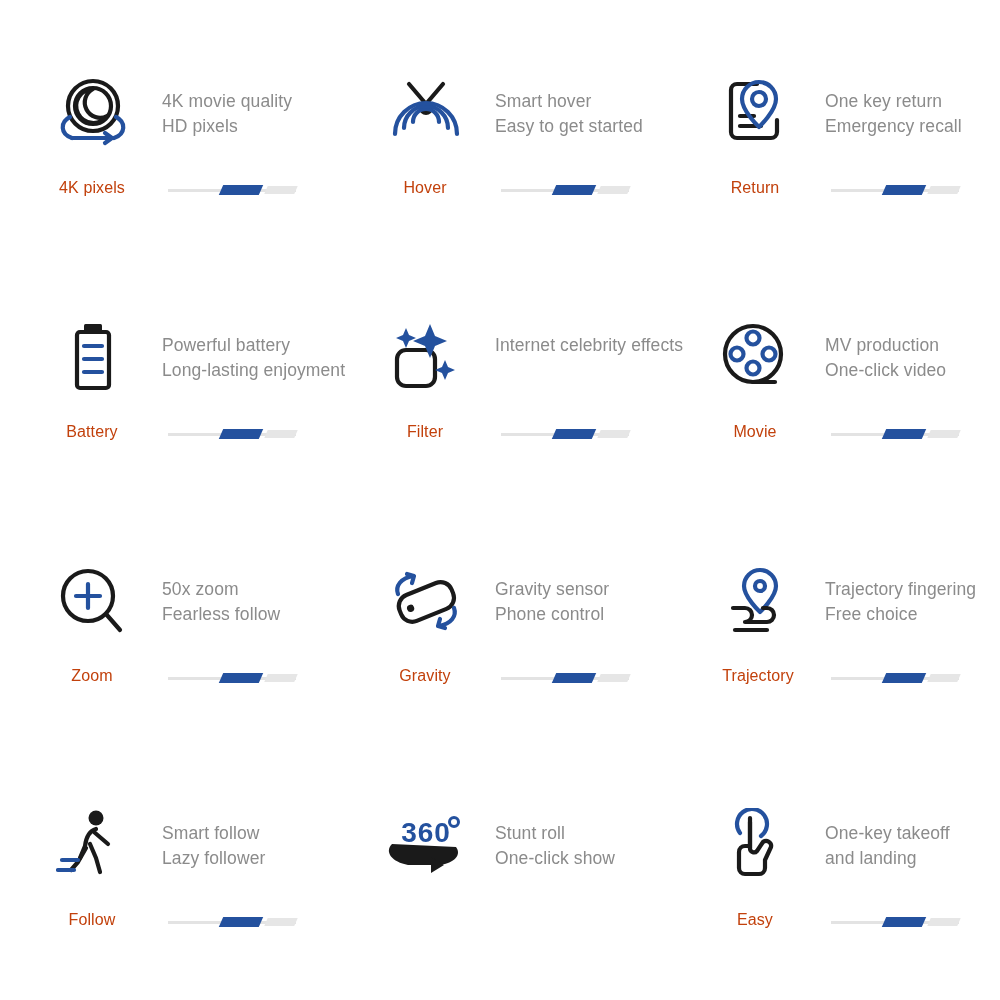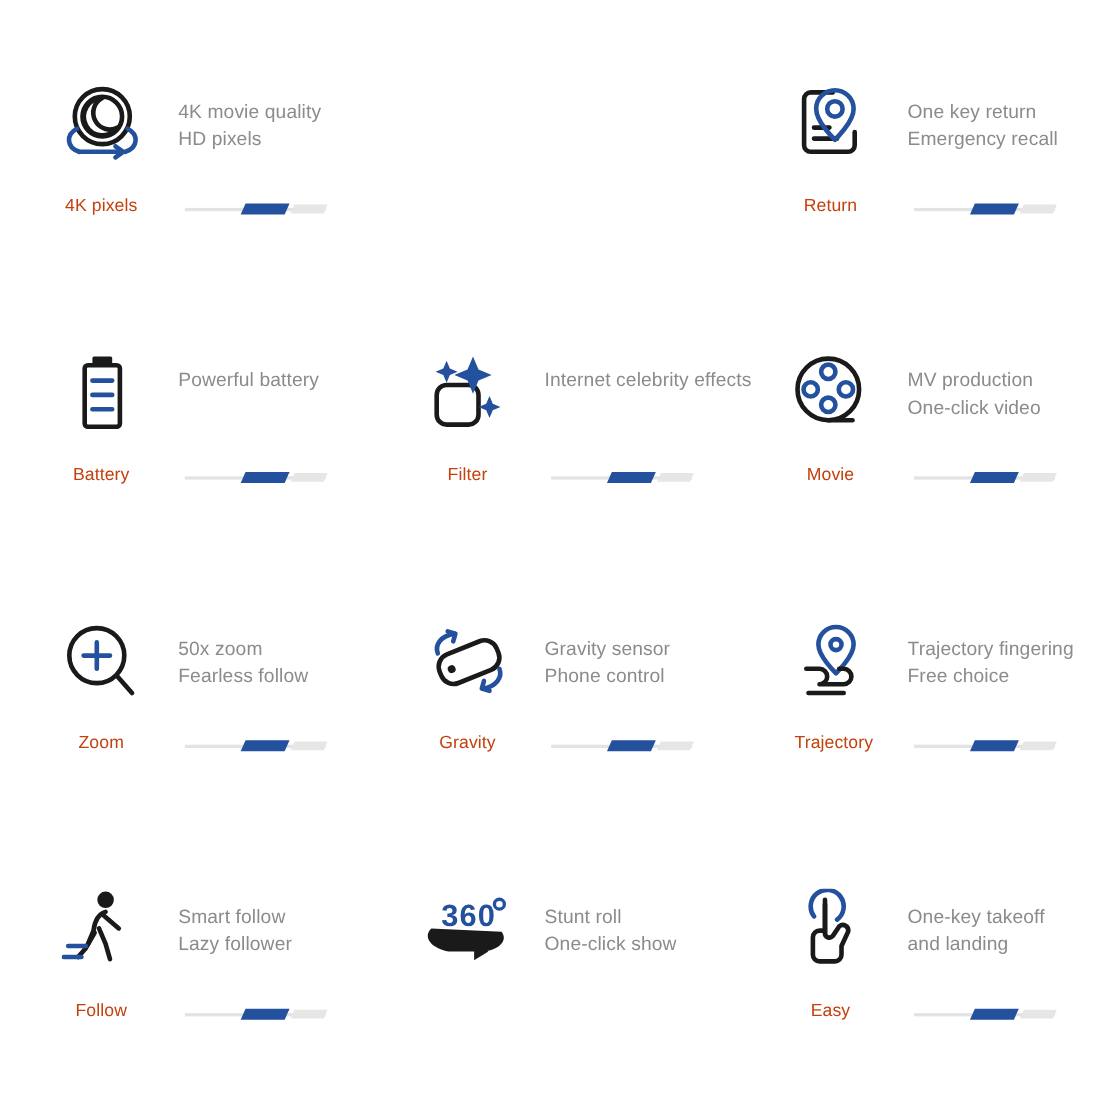--- a/index.html
+++ b/index.html
@@ -143,20 +143,43 @@
     <div class="meter-row">
       <div class="meter-label">4K pixels</div>
       <div class="meter">
         <div class="track"></div>
         <div class="tail"></div>
         <div class="fill" style="left: 53.36px; width: 40px;"></div>
       </div>
     </div>
   </div>
 
+  <div class="feature-cell col-1 row-0">
+    <div class="icon-wrap">
+      <svg width="70" height="74" viewBox="0 0 70 74">
+        <path d="M18 8 L35 28 M52 8 L35 28" class="blk" stroke-width="5"></path>
+        <circle cx="35" cy="32" r="7" class="blk-f"></circle>
+        <path d="M22 46 a13 13 0 0 1 26 0" class="blu" stroke-width="5"></path>
+        <path d="M13 52 a22 22 0 0 1 44 0" class="blu" stroke-width="5"></path>
+        <path d="M4 58 a31 31 0 0 1 62 0" class="blu" stroke-width="5"></path>
+      </svg>
+    </div>
+    <div class="text-block">
+      <div class="title-line">Smart hover</div>
+      <div class="title-line">Easy to get started</div>
+    </div>
+    <div class="meter-row">
+      <div class="meter-label">Hover</div>
+      <div class="meter">
+        <div class="track"></div>
+        <div class="tail"></div>
+        <div class="fill" style="left: 53.36px; width: 40px;"></div>
+      </div>
+    </div>
+  </div>
 
   <div class="feature-cell col-2 row-0">
     <div class="icon-wrap">
       <svg width="70" height="74" viewBox="0 0 70 74">
         <path d="M36 8 L16 8 a6 6 0 0 0 -6 6 L10 56 a6 6 0 0 0 6 6 L50 62 a6 6 0 0 0 6 -6 L56 44" class="blk" stroke-width="4.6"></path>
         <path d="M19 40 L33 40 M19 50 L40 50" class="blk" stroke-width="4.6"></path>
         <path d="M38 6 a17 17 0 0 1 17 17 c0 12 -17 28 -17 28 c0 0 -17 -16 -17 -28 a17 17 0 0 1 17 -17 z" class="blu" stroke-width="4.4"></path>
         <circle cx="38" cy="23" r="7" class="blu" stroke-width="4.4"></circle>
       </svg>
     </div>
@@ -177,20 +200,21 @@
   <div class="feature-cell col-0 row-1">
     <div class="icon-wrap">
       <svg width="70" height="74" viewBox="0 0 70 74">
         <rect x="26" y="4" width="18" height="8" rx="1.5" class="blk-f"></rect>
         <rect x="19" y="12" width="32" height="56" rx="3" class="blk" stroke-width="4.6"></rect>
         <path d="M26 26 L44 26 M26 39 L44 39 M26 52 L44 52" class="blu" stroke-width="4.4"></path>
       </svg>
     </div>
     <div class="text-block">
       <div class="title-line">Powerful battery</div>
+      <div class="title-line">Long-lasting enjoyment</div>
     </div>
     <div class="meter-row">
       <div class="meter-label">Battery</div>
       <div class="meter">
         <div class="track"></div>
         <div class="tail"></div>
         <div class="fill" style="left: 53.36px; width: 40px;"></div>
       </div>
     </div>
   </div>

